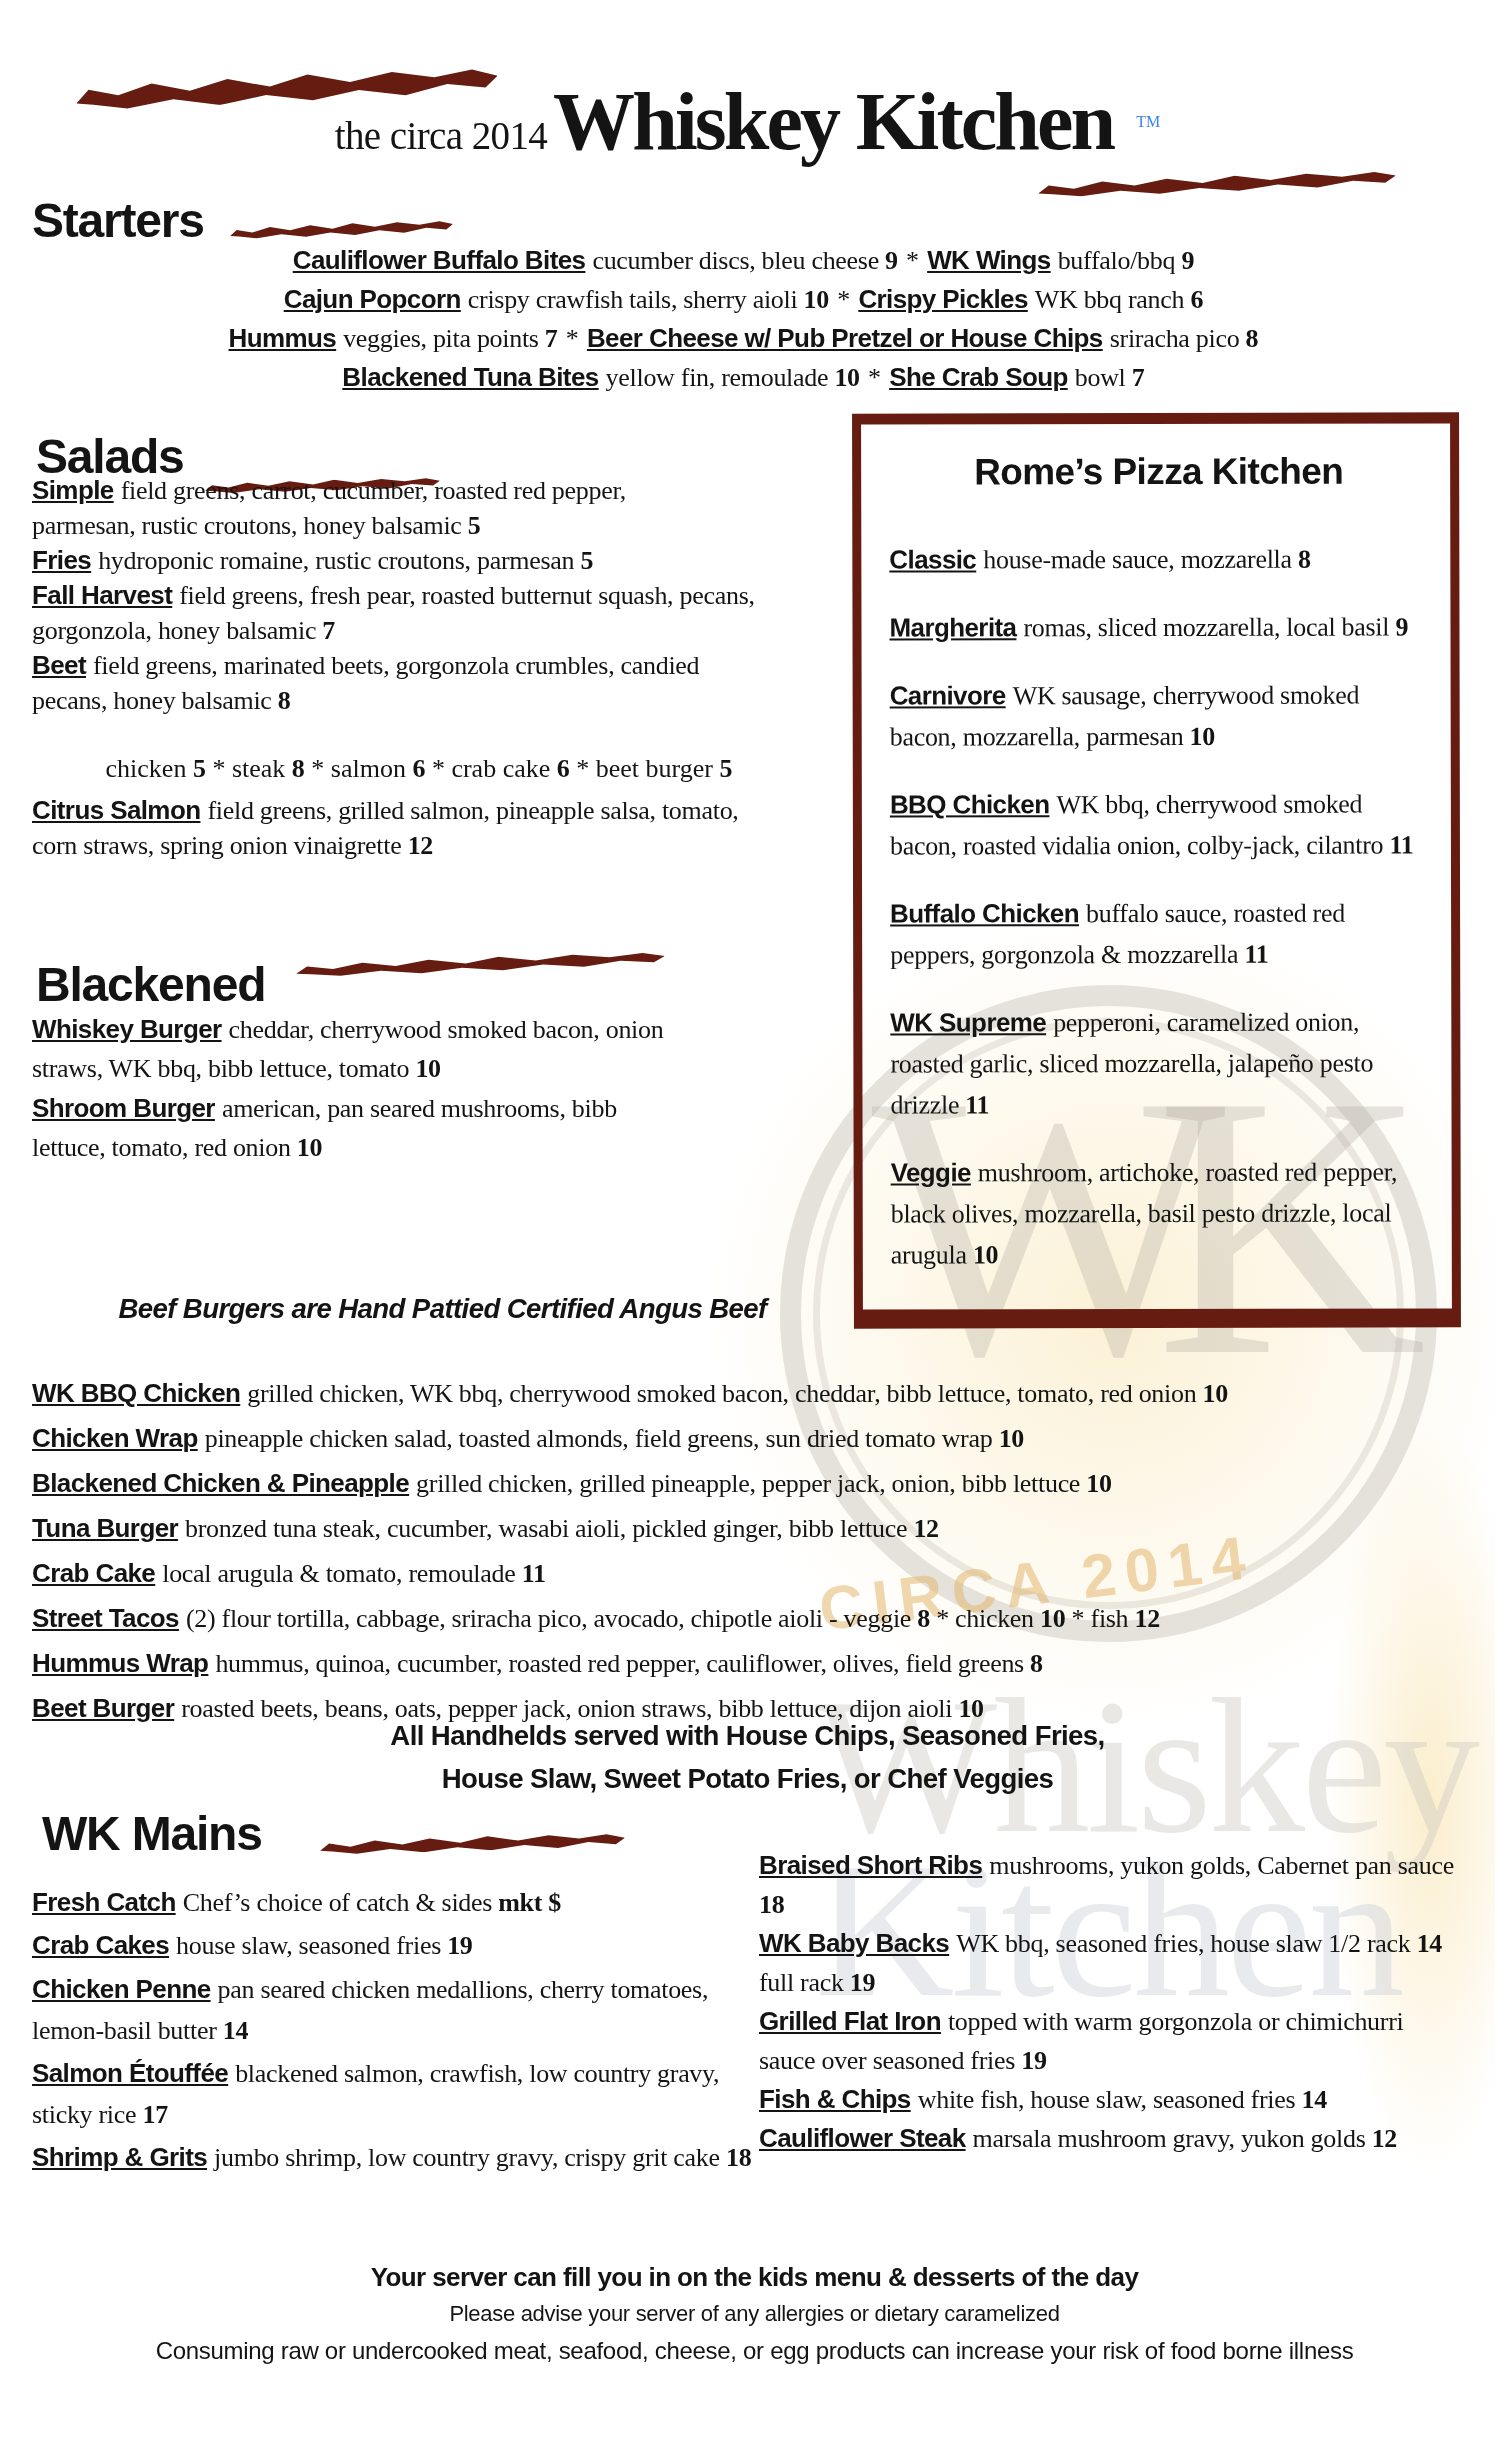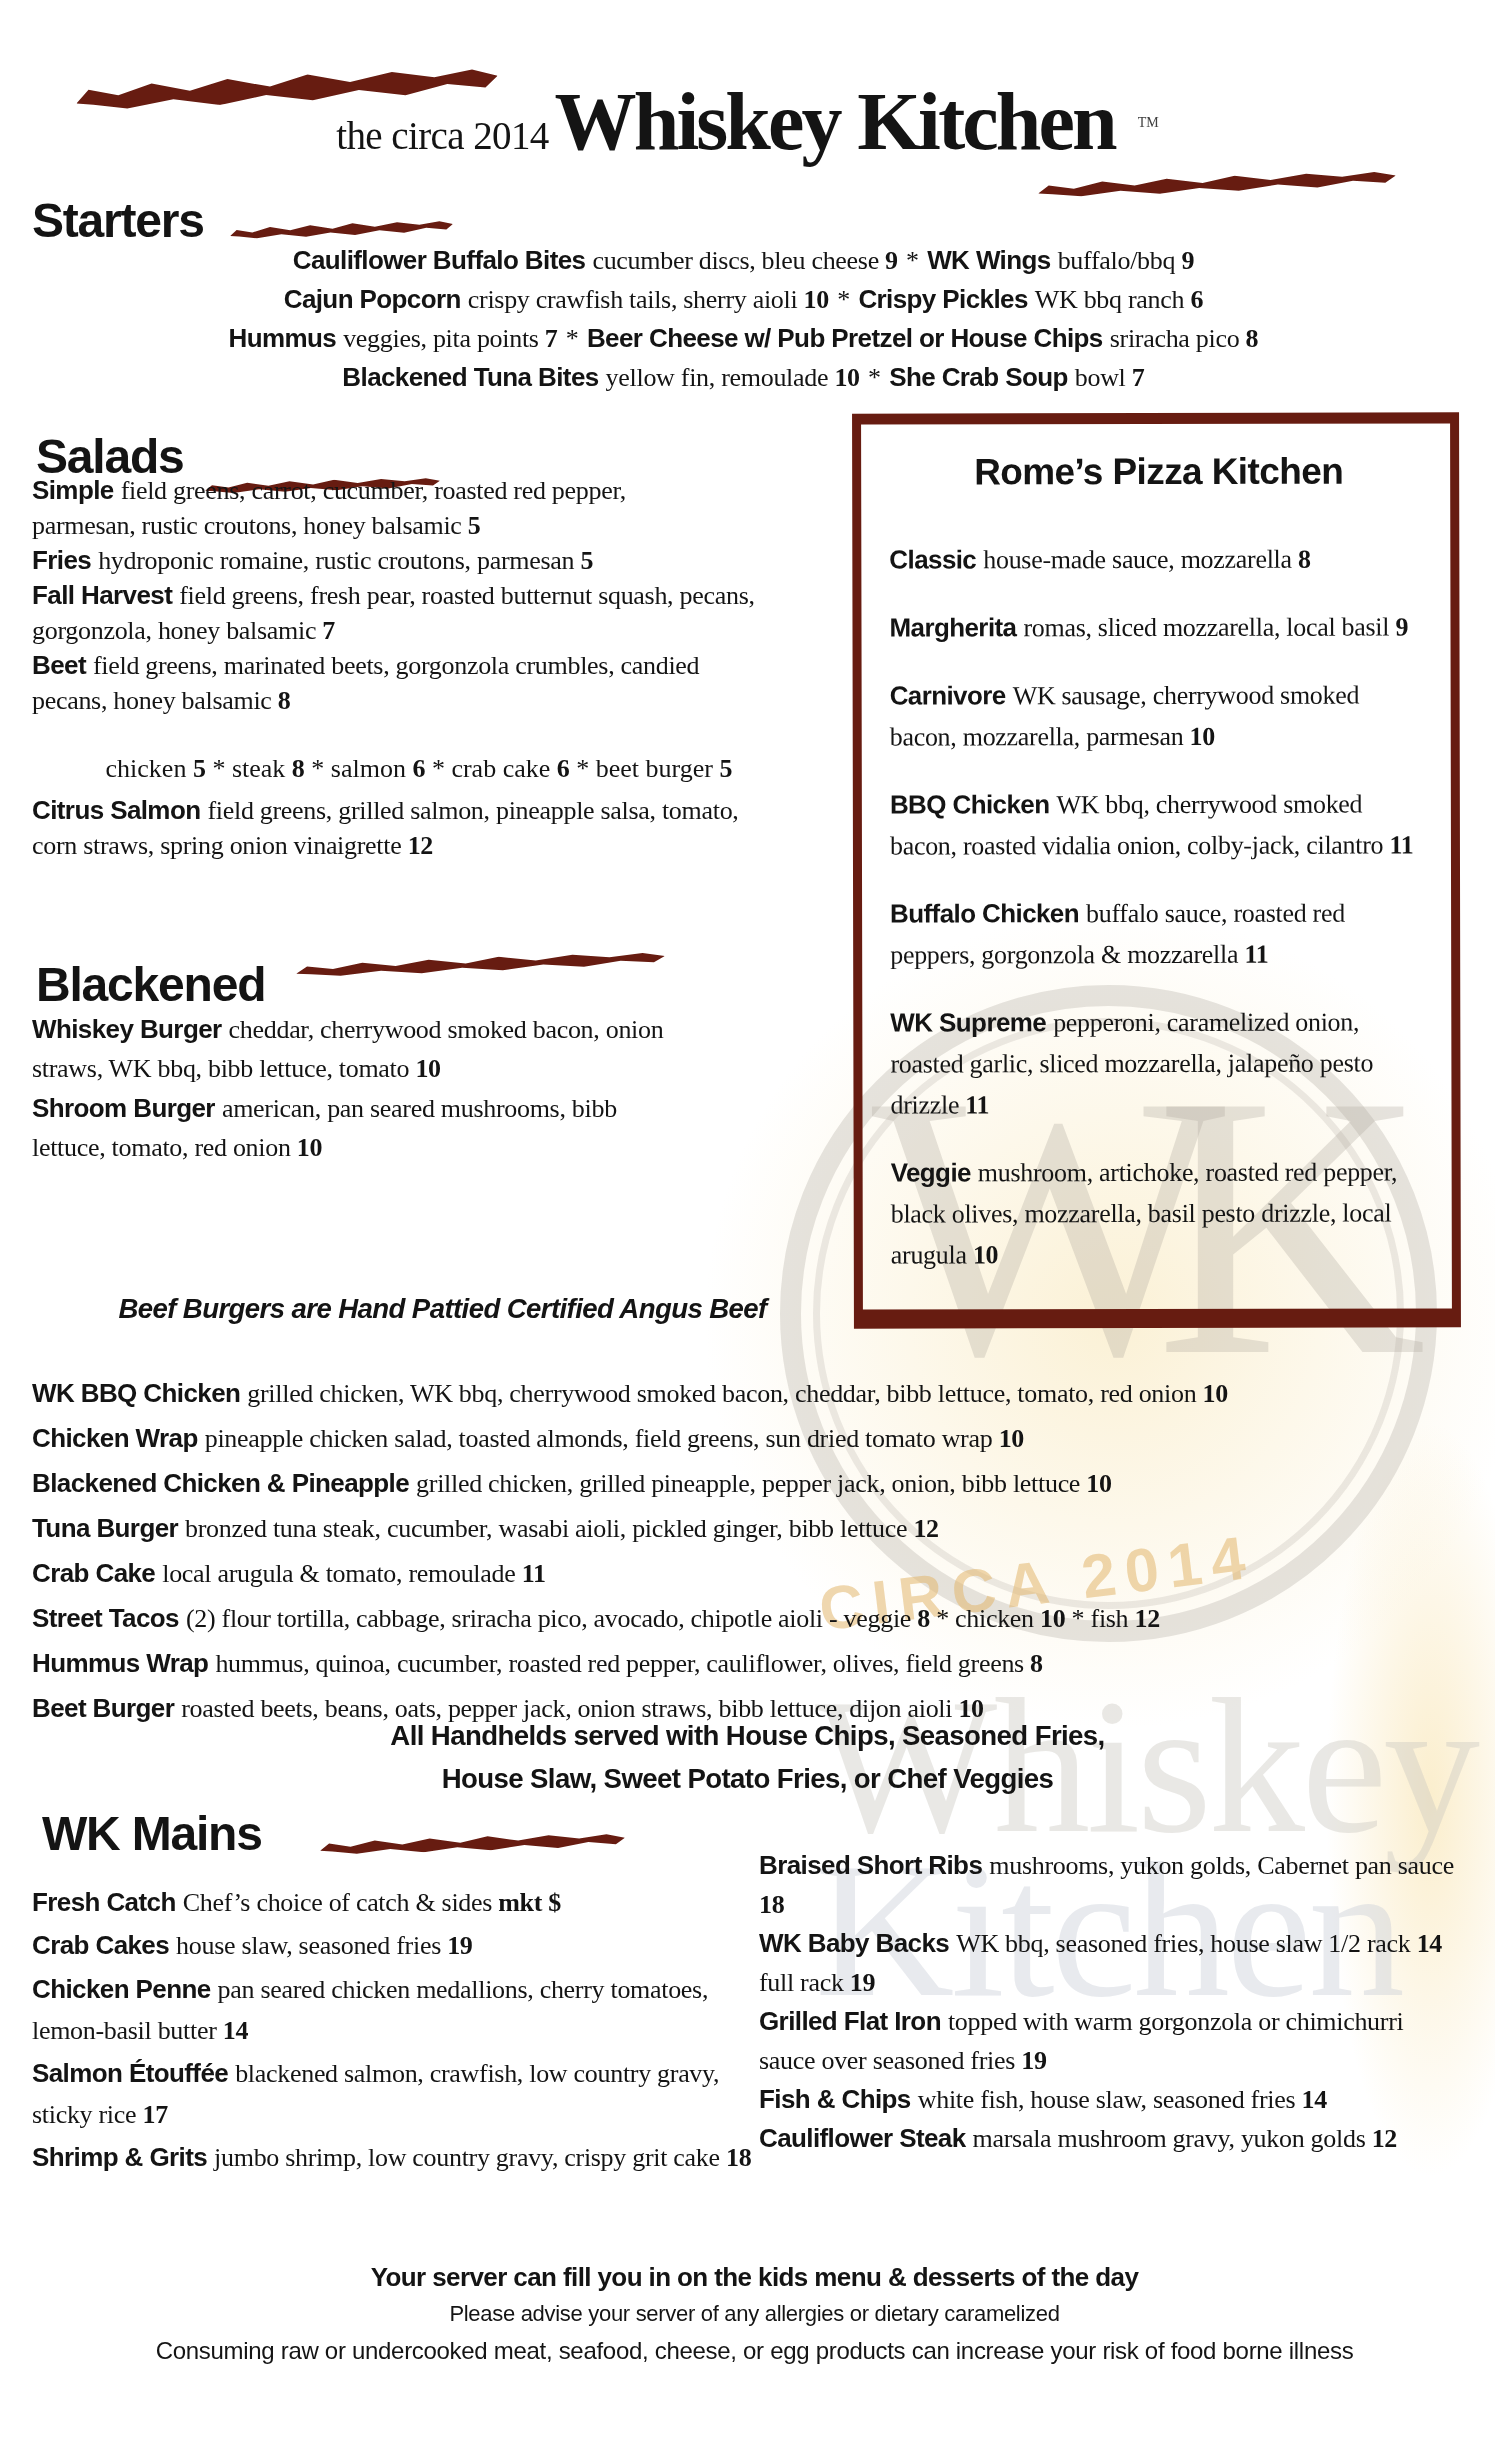--- a/index.html
+++ b/index.html
@@ -9,32 +9,32 @@
     width:1495px; height:2462px; position:relative; overflow:hidden;
     background:#ffffff; color:var(--ink);
     font-family:"Liberation Sans", sans-serif;
   }
   .abs{ position:absolute; }
   .layer{ z-index:2; }
   .wm{ z-index:1; pointer-events:none; }
 
   
   .serif{ font-family:"Liberation Serif", serif; }
-  .name{ font-weight:bold; letter-spacing:-0.6px; }
+  .name{ font-weight:bold; letter-spacing:-0.6px;text-decoration:underline; }
   .detail{ font-family:"Liberation Serif", serif; letter-spacing:-0.3px; }
   .detail b{ font-weight:bold; }
   .sec-h{ font-weight:bold; font-size:48px; letter-spacing:-1.2px; line-height:1; }
   .item{ font-size:26px; line-height:36px; margin-bottom:3.5px; }
   .item .name{ margin-right:7px; }
 
   
   .title-row{ left:0; right:0; top:75px; text-align:center; white-space:nowrap; }
   .brand-prefix{ font-size:39px; letter-spacing:-0.6px; }
   .brand-name{ font-size:82px; font-weight:bold; letter-spacing:-2.9px; margin-left:3.5px; }
-  .brand-tm{ font-size:14px; color:#404040; position:relative; top:-22px; margin-left:23px; letter-spacing:0; }
+  .brand-tm{ font-size:16px; color:#3b82f6; position:relative; top:-22px; margin-left:23px; letter-spacing:0; }
 
   
   .brush{
     background:var(--accent);
     clip-path:polygon(0 60%,3% 35%,10% 48%,18% 28%,27% 45%,36% 26%,46% 44%,55% 24%,65% 42%,75% 26%,85% 40%,94% 28%,100% 42%,97% 64%,88% 54%,78% 72%,67% 58%,56% 74%,45% 60%,34% 75%,23% 60%,12% 74%,4% 64%);
   }
   .brush-1{ left:76px; top:63px; width:422px; height:52px; transform:rotate(-2.5deg); }
   .brush-2{ left:1038px; top:169px; width:358px; height:30.5px; transform:rotate(-2deg); }
   .brush-starters{ left:230px; top:218px; width:223px; height:23.5px; transform:rotate(-2deg); }
   .brush-salads{ left:205px; top:475px; width:235px; height:21px; transform:rotate(-1.5deg); }

